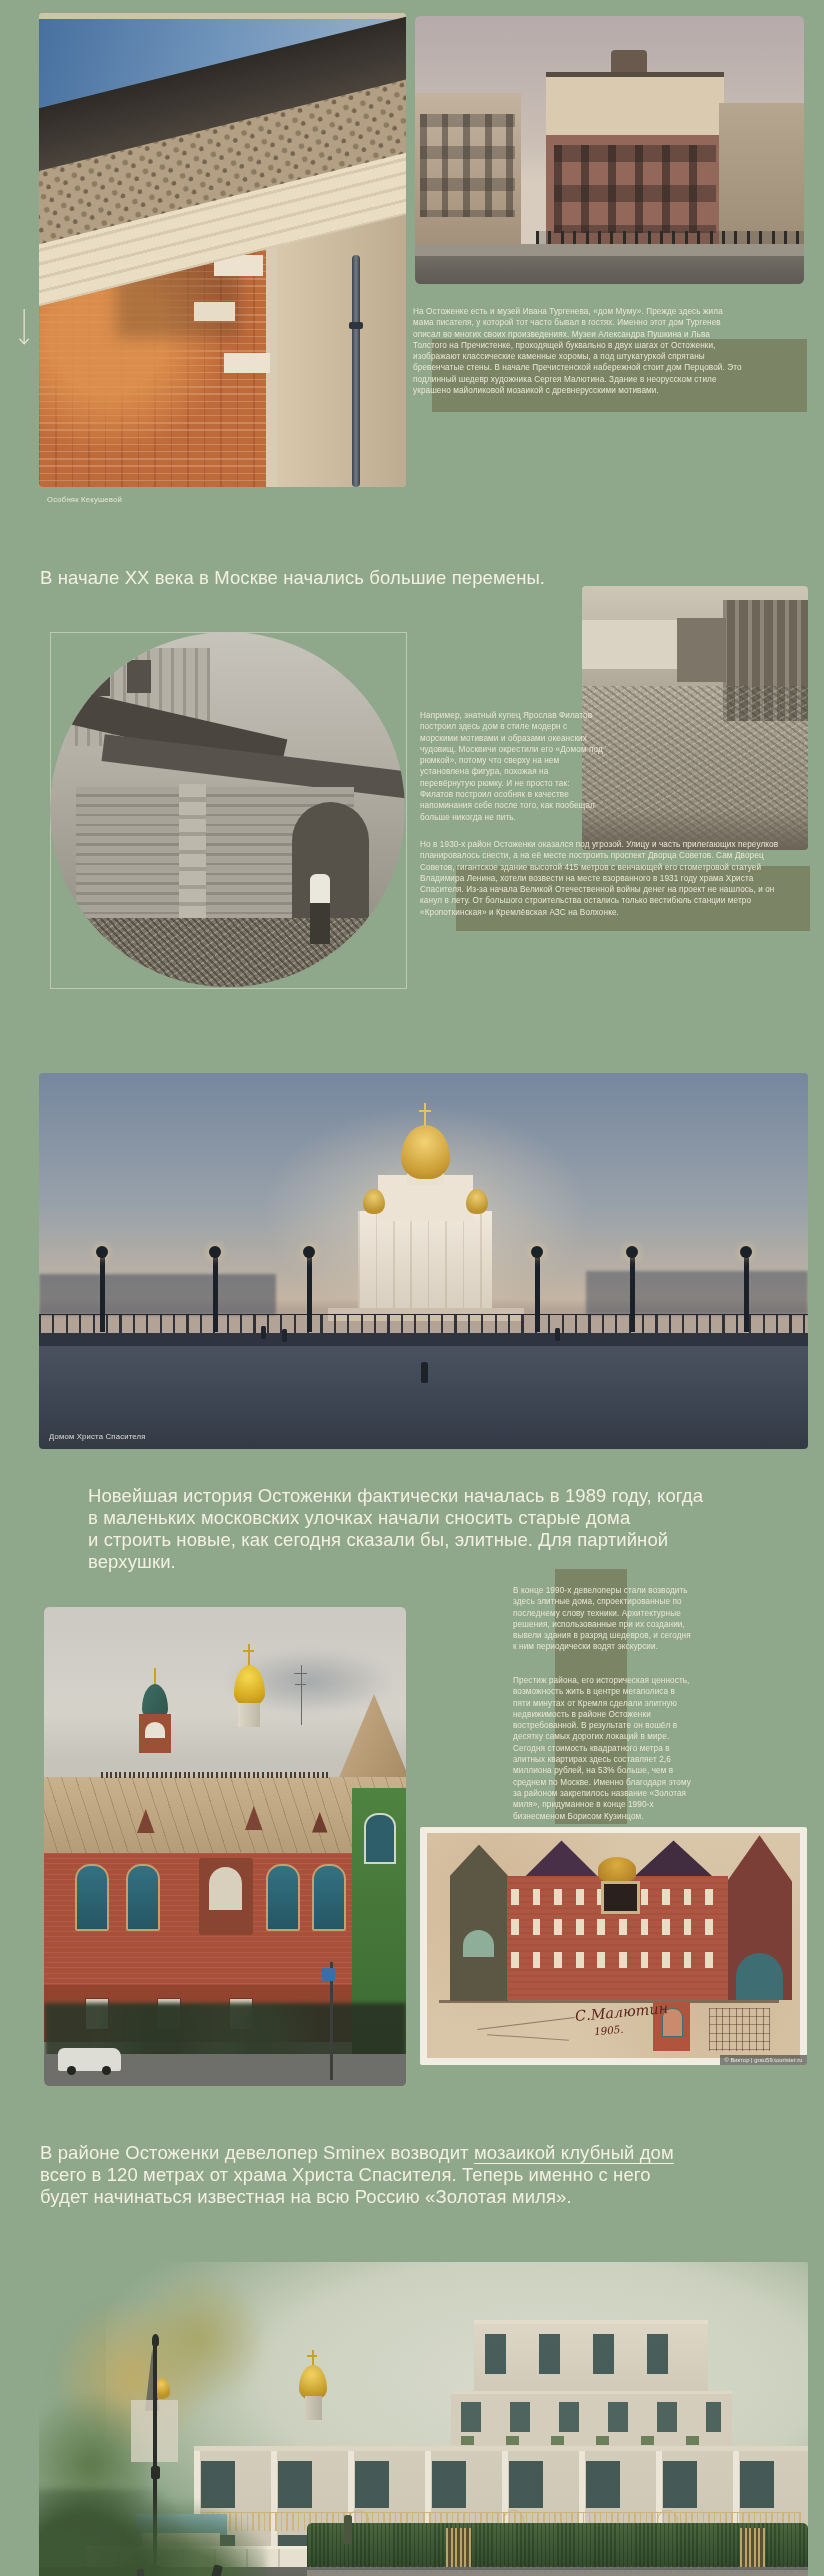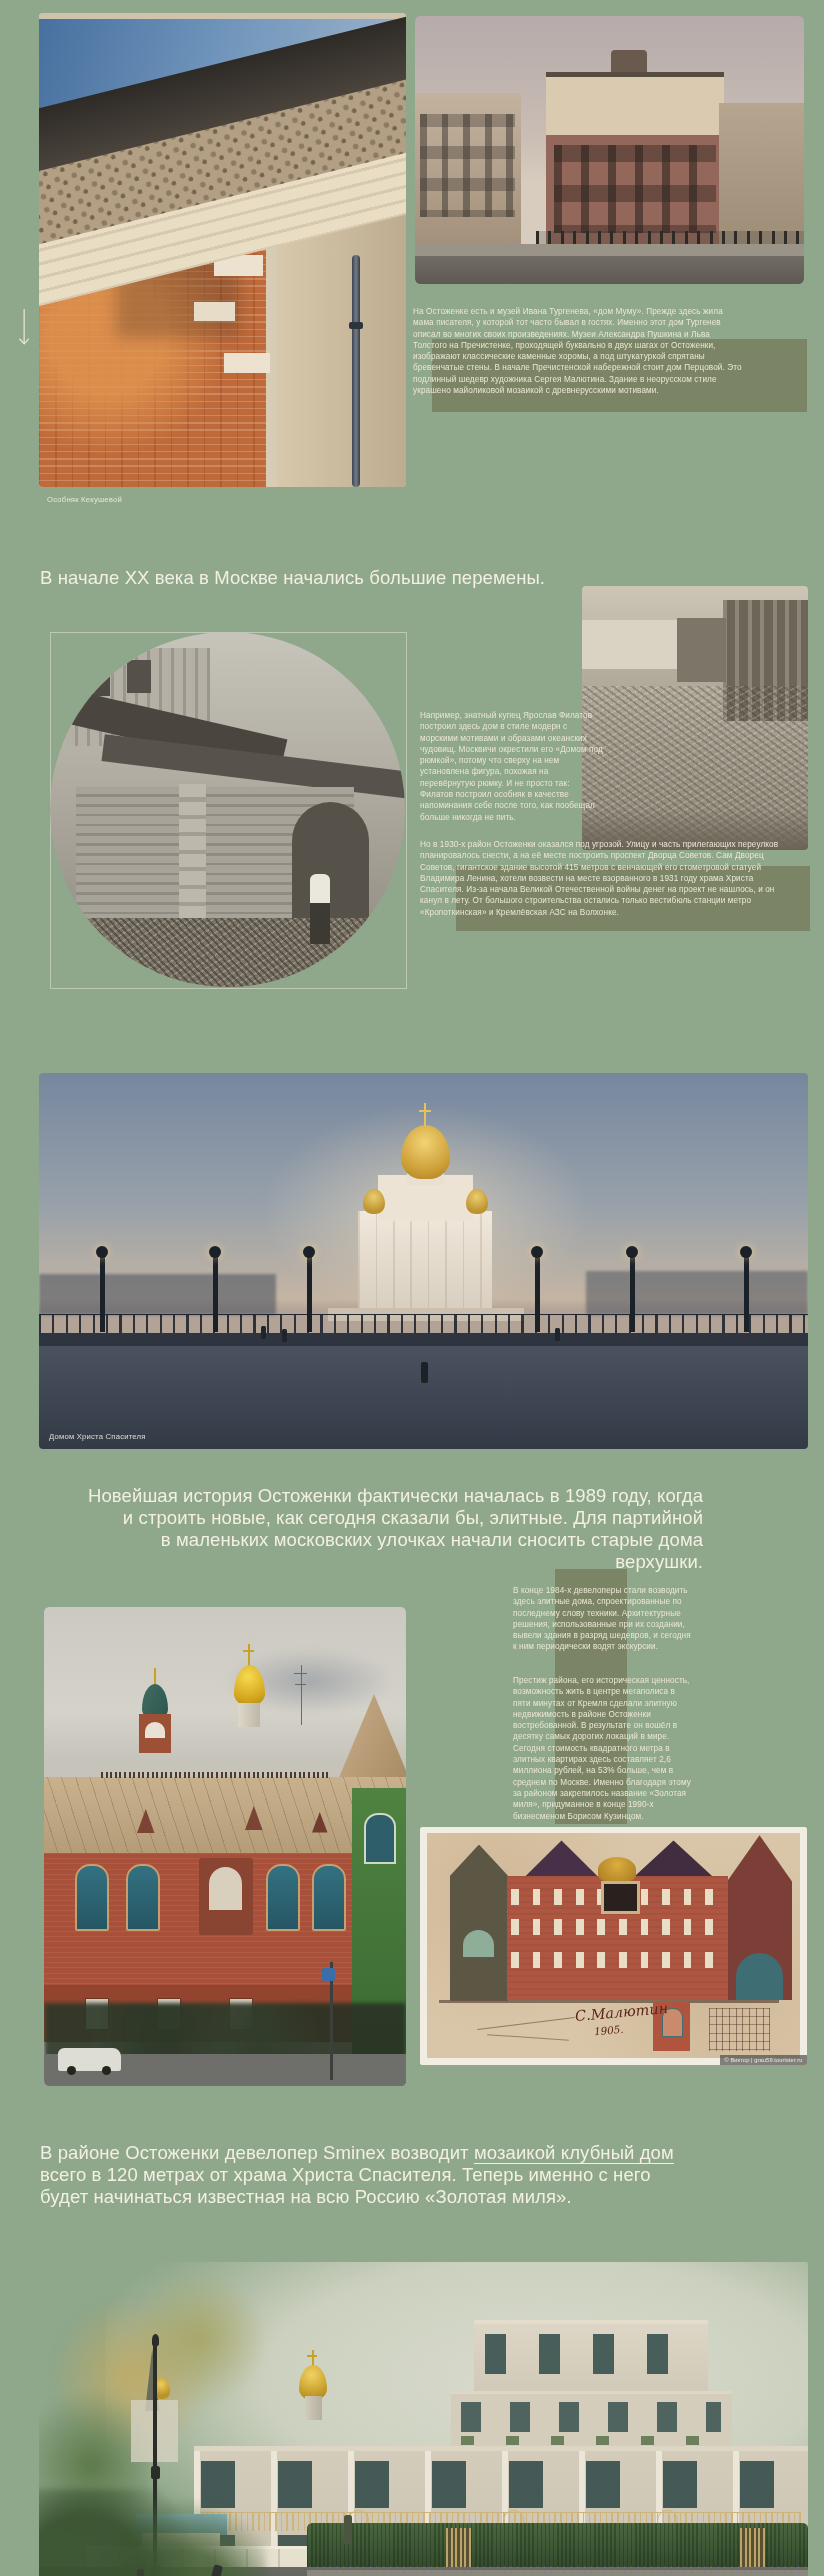--- a/index.html
+++ b/index.html
@@ -3,21 +3,21 @@
 <meta charset="utf-8">
 <style>
   html,body{margin:0;padding:0;background:#8FA78A;}
   .page{position:relative;width:824px;height:2646px;background:#8FA78A;overflow:hidden;
         font-family:"Liberation Sans",sans-serif;}
   .abs,.a{position:absolute;display:block;}
   .photo{position:absolute;overflow:hidden;border-radius:4.1px;}
   .txt{position:absolute;z-index:3;color:#EBE7D6;font-size:8.2px;line-height:11.3px;letter-spacing:0.1px;}
   .caption{position:absolute;z-index:4;color:rgba(246,243,231,.85);font-size:7.7px;letter-spacing:0.2px;}
   .heading{position:absolute;z-index:3;color:#F3F0E3;font-weight:400;font-size:18.5px;line-height:22px;letter-spacing:0.1px;}
-  .heading div{white-space:nowrap;text-align:right;}
+  .heading div{white-space:nowrap;}
   .scrim{position:absolute;z-index:1;background:rgba(93,82,44,.40);}
   .outline-square{position:absolute;z-index:1;border:0.5px solid rgba(238,235,219,.5);}
   .link{color:inherit;text-decoration:underline;text-decoration-thickness:0.5px;text-underline-offset:3.6px;cursor:pointer;}
 
   
   .scroll-arrow{position:absolute;left:18.5px;top:309px;z-index:3;}
 
   
   .ph1{left:39px;top:13px;width:367px;height:474px;background:#d8ccb5;}
   .ph1 .strip{left:0;top:0;width:367px;height:6.2px;background:#cfc3ab;}
@@ -381,22 +381,22 @@
     <i class="a lph" style="left:701px;"></i>
     <i class="a p" style="left:222px;top:253px;"></i>
     <i class="a p" style="left:243px;top:256px;"></i>
     <i class="a p" style="left:516px;top:255px;"></i>
     <i class="a pBig"></i>
   </div>
   <div class="caption" style="left:49px;top:1432px;">Домом Христа Спасителя</div>
 
   <div class="heading" style="left:40px;top:1485px;margin-left:48px;">
     <div>Новейшая история Остоженки фактически началась в 1989 году, когда</div>
+    <div>в маленьких московских улочках начали сносить старые дома</div>
     <div>и строить новые, как сегодня сказали бы, элитные. Для партийной</div>
-    <div>в маленьких московских улочках начали сносить старые дома</div>
     <div>верхушки.</div>
   </div>
 
   <div class="scrim" style="left:555px;top:1569px;width:72px;height:255px;"></div>
 
   <div class="photo ph5">
     <i class="a cloud"></i>
     <i class="a cr1v"></i>
       <i class="a cr1h"></i>
     <i class="a dome1"></i>
@@ -429,21 +429,21 @@
     <i class="a sw" style="left:185px;"></i>
     <i class="a trees"></i>
     <i class="a road5"></i>
     <i class="a car"></i>
     <i class="a wheel" style="left:23px;"></i>
     <i class="a wheel" style="left:58px;"></i>
     <i class="a pole5"></i>
     <i class="a sign"></i>
   </div>
 
-  <div class="txt" style="left:513px;top:1585px;width:178px;">В конце 1984-х девелоперы стали возводить здесь элитные дома, спроектированные по последнему слову техники. Архитектурные решения, использованные при их создании, вывели здания в разряд шедевров, и сегодня к ним периодически водят экскурсии.</div>
+  <div class="txt" style="left:513px;top:1585px;width:178px;">В конце 1990-х девелоперы стали возводить здесь элитные дома, спроектированные по последнему слову техники. Архитектурные решения, использованные при их создании, вывели здания в разряд шедевров, и сегодня к ним периодически водят экскурсии.</div>
   <div class="txt" style="left:513px;top:1675px;width:178px;">Престиж района, его историческая ценность, возможность жить в центре мегаполиса в пяти минутах от Кремля сделали элитную недвижимость в районе Остоженки востребованной. В результате он вошёл в десятку самых дорогих локаций в мире. Сегодня стоимость квадратного метра в элитных квартирах здесь составляет 2,6 миллиона рублей, на 53% больше, чем в среднем по Москве. Именно благодаря этому за районом закрепилось название «Золотая миля», придуманное в конце 1990-х бизнесменом Борисом Кузинцом.</div>
 
   <div class="photo ph6">
     <i class="a paper"></i>
     <i class="a roofL"></i>
     <i class="a roofR"></i>
     <i class="a towerL"></i>
     <i class="a towerL-win"></i>
     <i class="a towerR"></i>
     <i class="a archR"></i>

